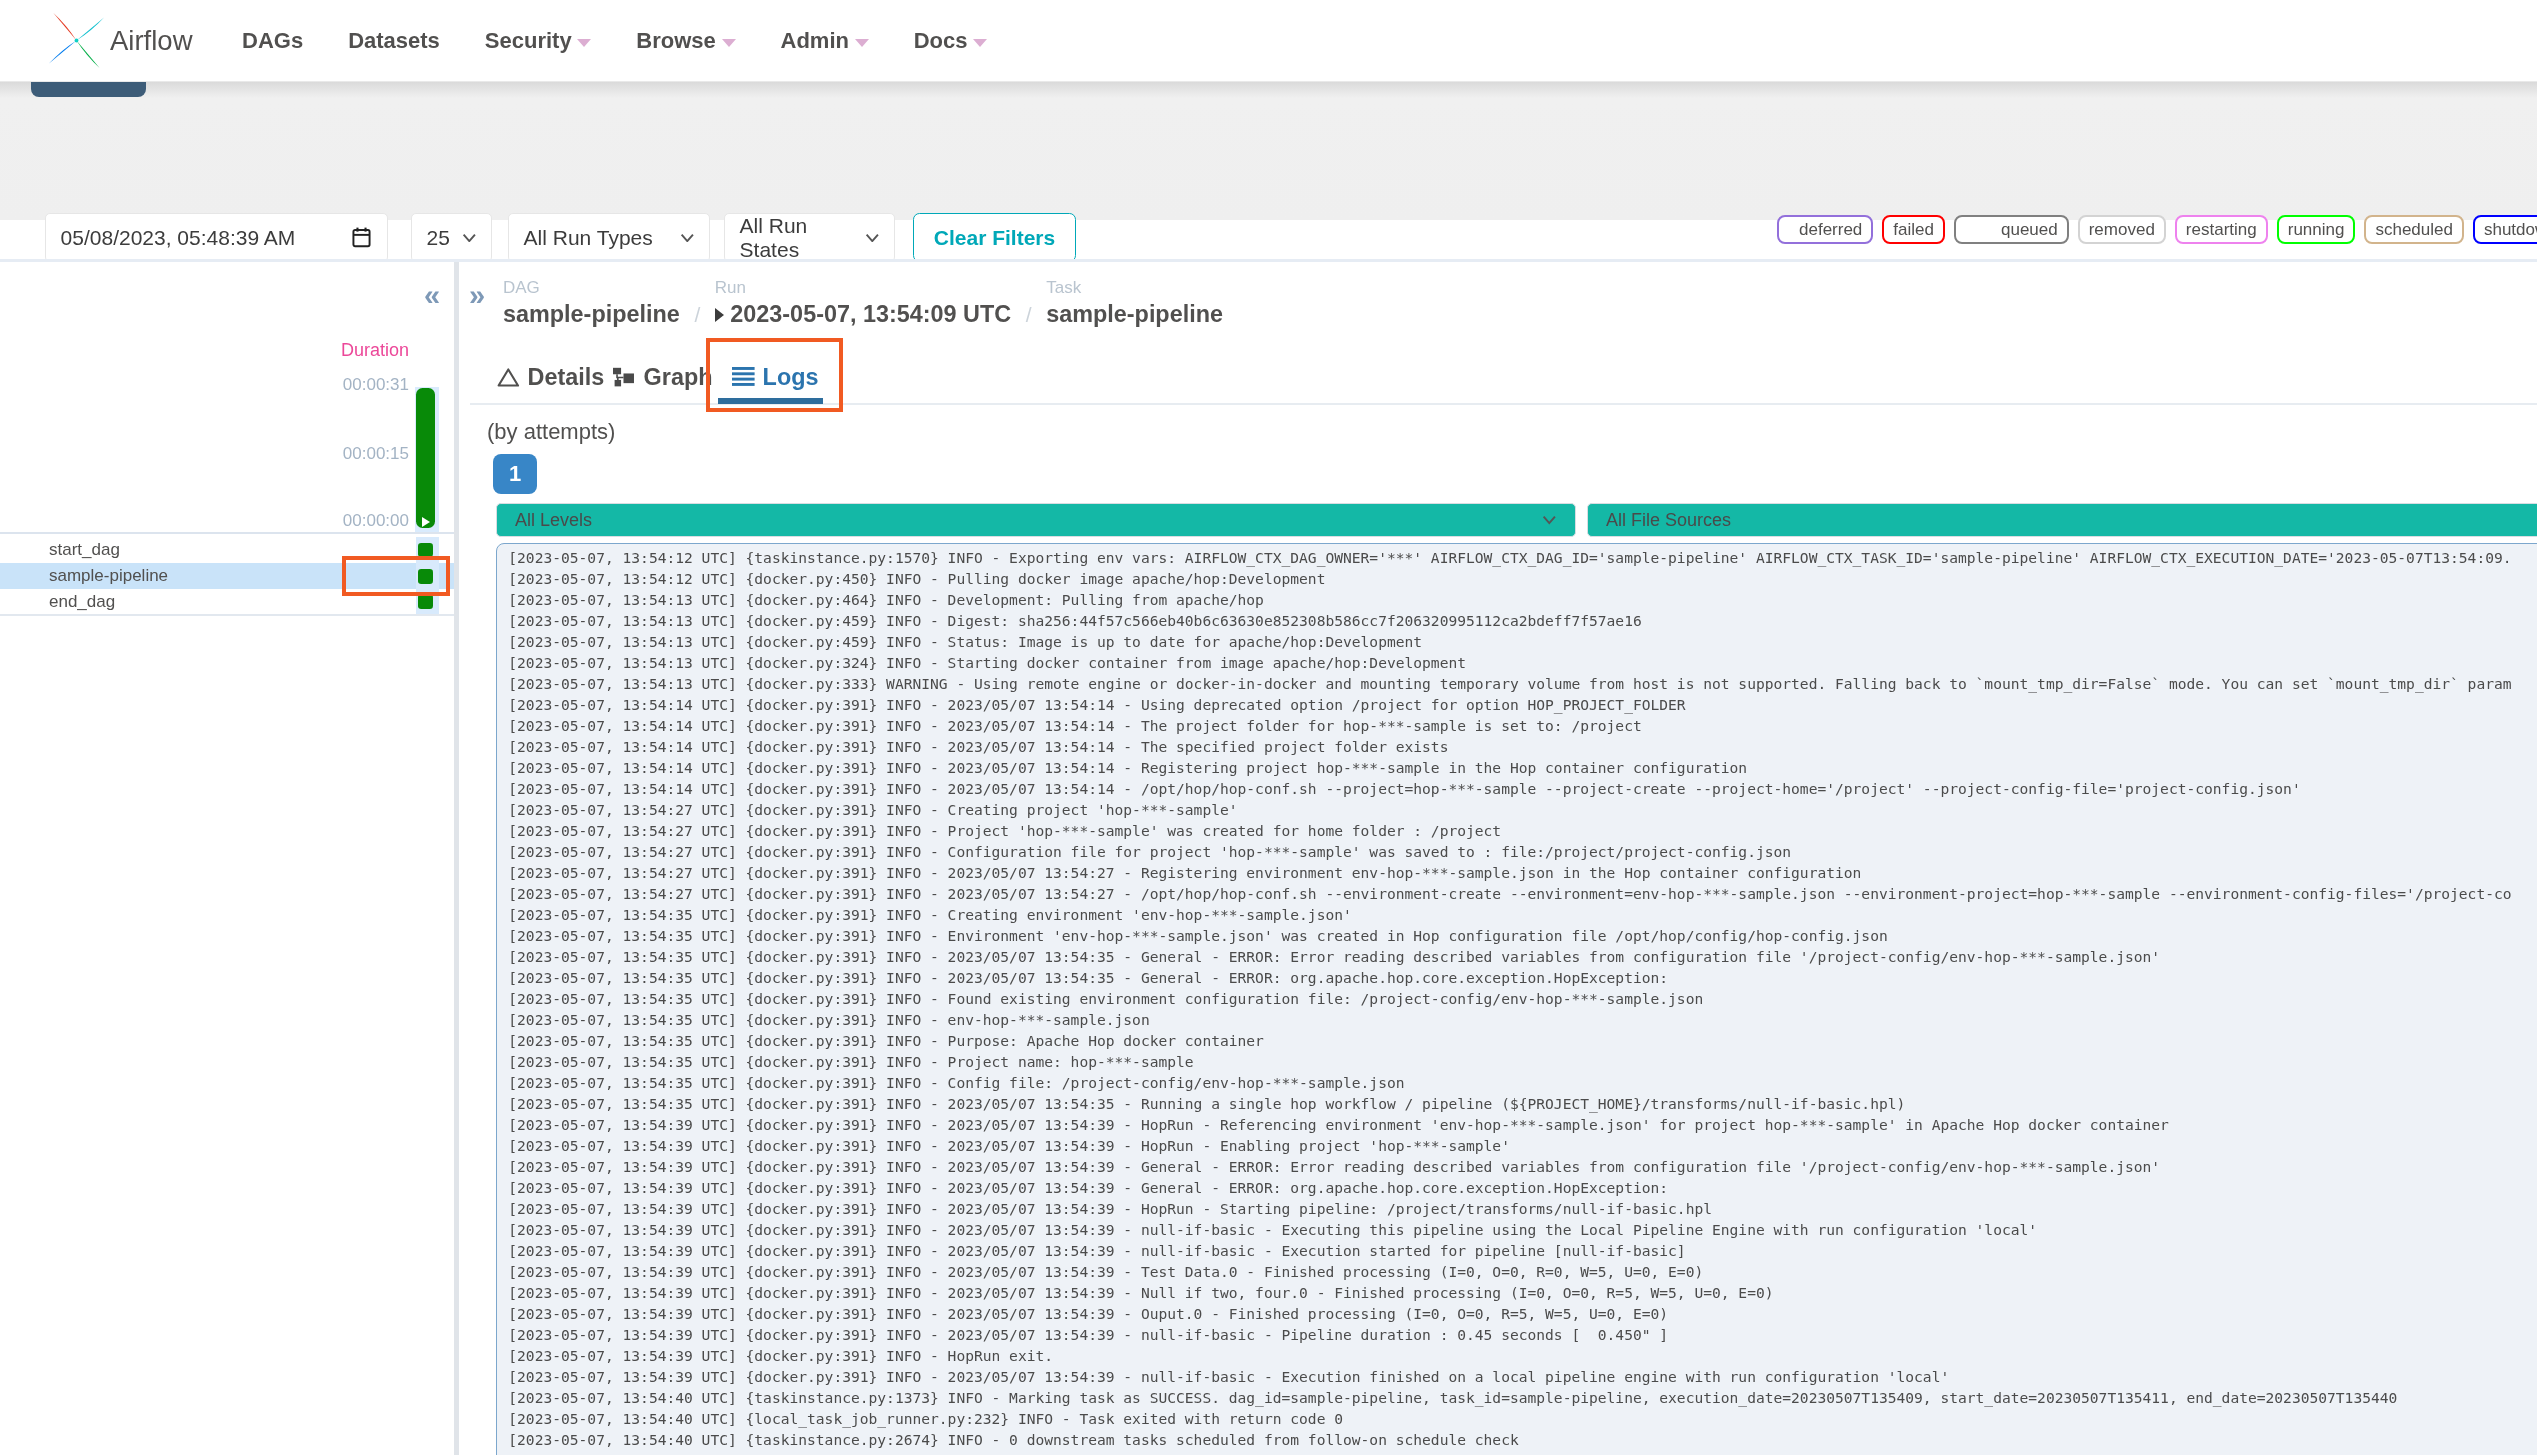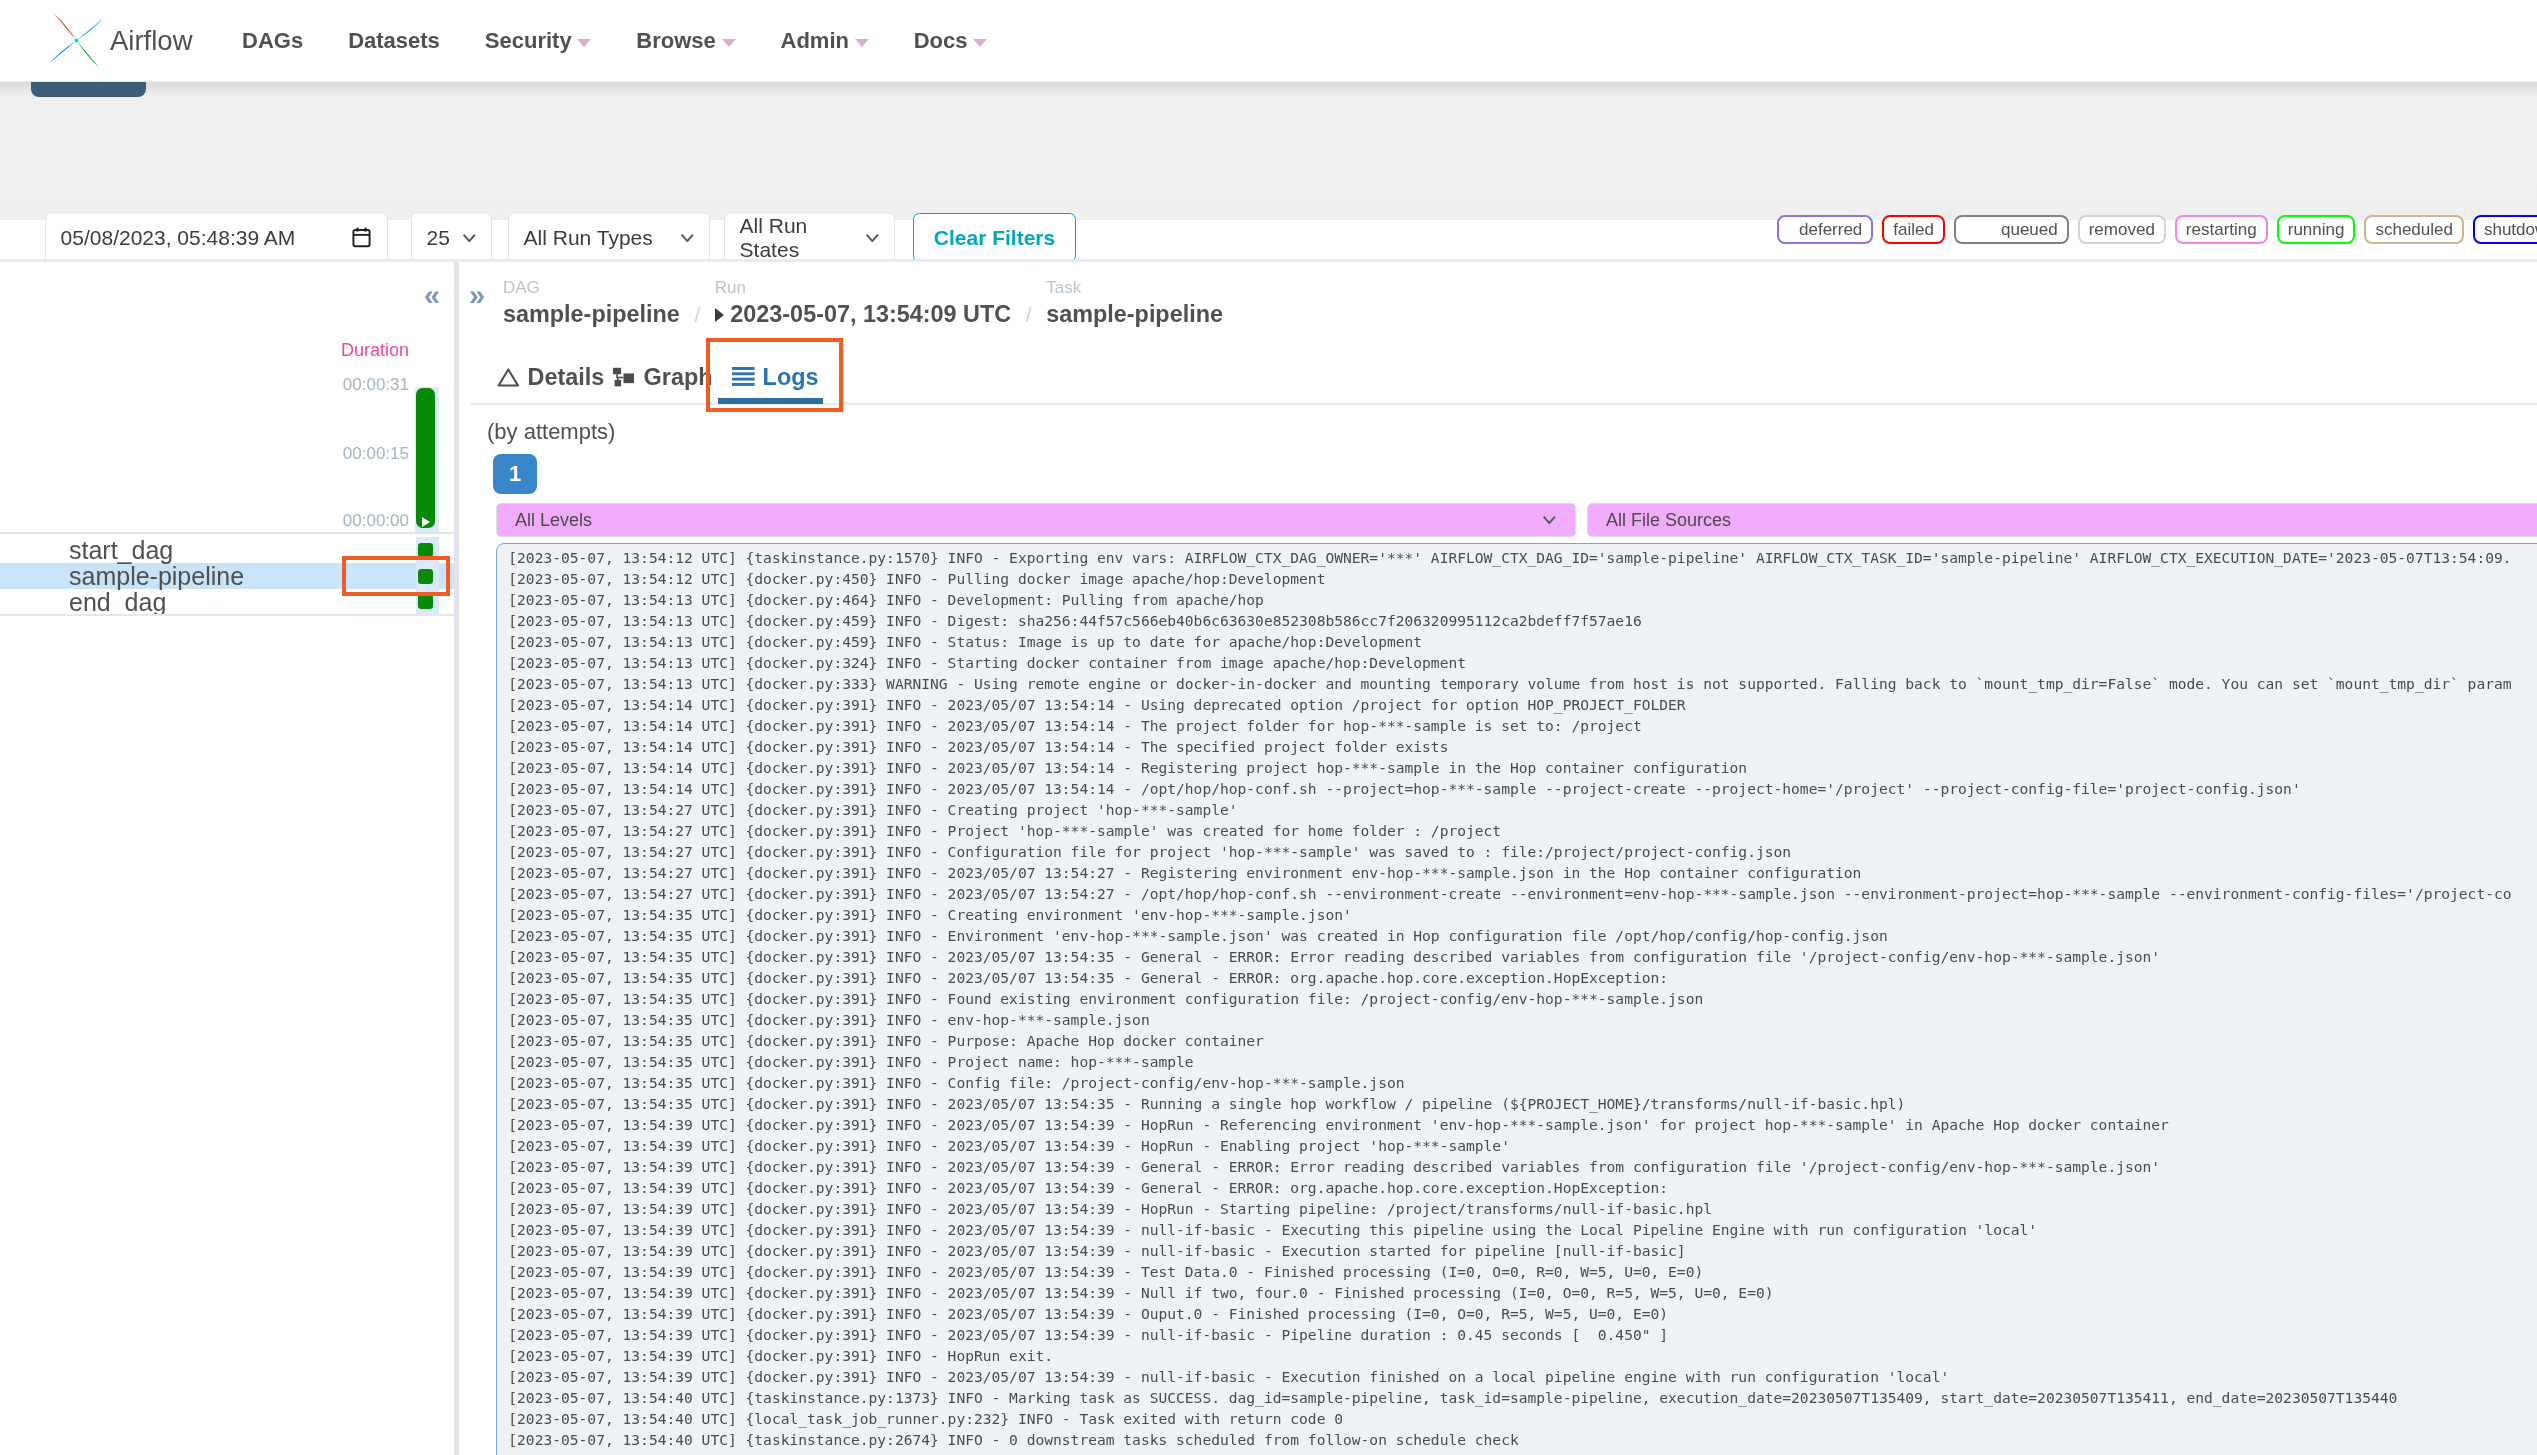--- a/index.html
+++ b/index.html
@@ -54,21 +54,21 @@
                    font-size:18px; color:#ec4899;}
   .tick{ position:absolute; left:296px; width:113px; text-align:right; font-size:17px; color:#a3b3c4;}
   .chart-col-bg{ position:absolute; left:415px; top:387px; width:24px; height:147px; background:#d9ebfd;}
   .duration-bar{ position:absolute; left:416px; top:388px; width:18.6px; height:140px;
                  background:#088a08; border-radius:6.5px; cursor:pointer;}
   .play-marker{ position:absolute; left:422px; top:517px; width:0; height:0;
                 border-top:5.7px solid transparent; border-bottom:5.7px solid transparent;
                 border-left:8px solid #fff;}
   .chart-baseline{ position:absolute; left:0; top:532px; width:458px; height:2.4px; background:#dce4ee;}
   .task-rows{ position:absolute; left:0; top:537px; width:458px;}
-  .task-row{ height:26px; line-height:26px; padding-left:69px; font-size:25px; color:#51504f;
+  .task-row{ height:26px; line-height:26px; padding-left:49px; font-size:17px; color:#51504f;
              cursor:pointer; white-space:nowrap;}
   .task-row.selected{ background:#c9e3f9;}
   .status-col{ position:absolute; left:416px; top:537px; width:22.6px; height:78px; background:#d8eafc;}
   .status-square{ position:absolute; left:2.4px; width:14.6px; height:14.6px; border-radius:3.2px;
                   background:#088a08; cursor:pointer;}
   .rows-bottom{ position:absolute; left:0; top:614px; width:458px; height:1.6px; background:#e2e8ef;}
   .vdivider{ position:absolute; left:454px; top:262px; width:4.9px; height:1193px; background:#e0e4e9;}
 
   
   .annotation{ position:absolute; border:4px solid #f15a22; background:transparent; z-index:9;}
@@ -93,21 +93,21 @@
   .tab-details{ left:497px;}
   .tab-graph{ left:613px;}
   .tab-logs{ left:732px; color:#2b74ae;}
   .tab-underline{ position:absolute; left:718px; top:398px; width:105px; height:5.7px; background:#2e6d9d;}
 
   .attempts-label{ position:absolute; left:487px; top:419px; font-size:22px; color:#51504f;}
   .attempt-btn{ position:absolute; left:493px; top:454px; width:44px; height:40px; background:#3886c7;
                 border:none; border-radius:8px; color:#fff; font-size:22px; font-weight:bold;
                 display:flex; align-items:center; justify-content:center; cursor:pointer;}
 
-  .log-select{ position:absolute; top:503px; height:34px; background:#f0abfc; border:0.8px solid #d8dde2;
+  .log-select{ position:absolute; top:503px; height:34px; background:#14b8a6; border:0.8px solid #d8dde2;
                border-radius:4.9px; font-size:18px; color:#4a4a4a; display:flex; align-items:center;
                justify-content:space-between; padding:0 18px; cursor:pointer;}
   .level-select{ left:496px; width:1080px;}
   .source-select{ left:1587px; width:1010px;}
 
   .logbox{ position:absolute; left:496px; top:543px; width:2142px; height:1019px;
            background:#eef2f7; border:1.6px solid #7ca7cd; border-radius:8px;
            padding:3.2px 0 0 11.3px; overflow:hidden;}
   .log-line{ font-family:"DejaVu Sans Mono", monospace; font-size:14.6px; line-height:21px;
              color:#4b4b4b; white-space:pre;}

